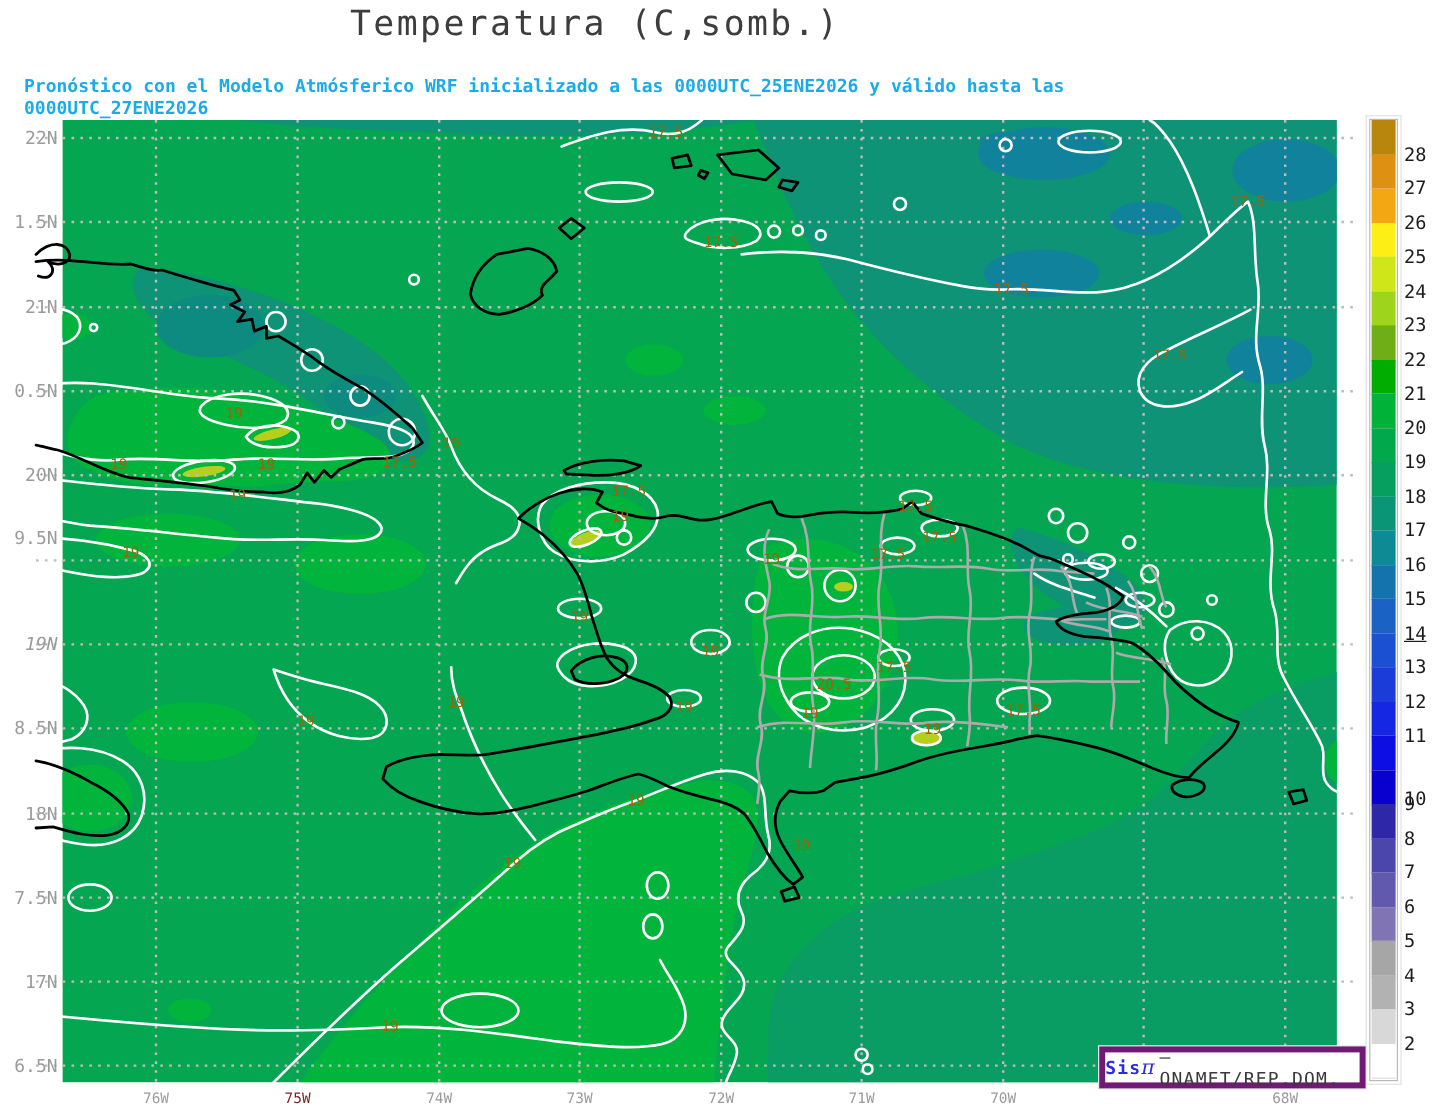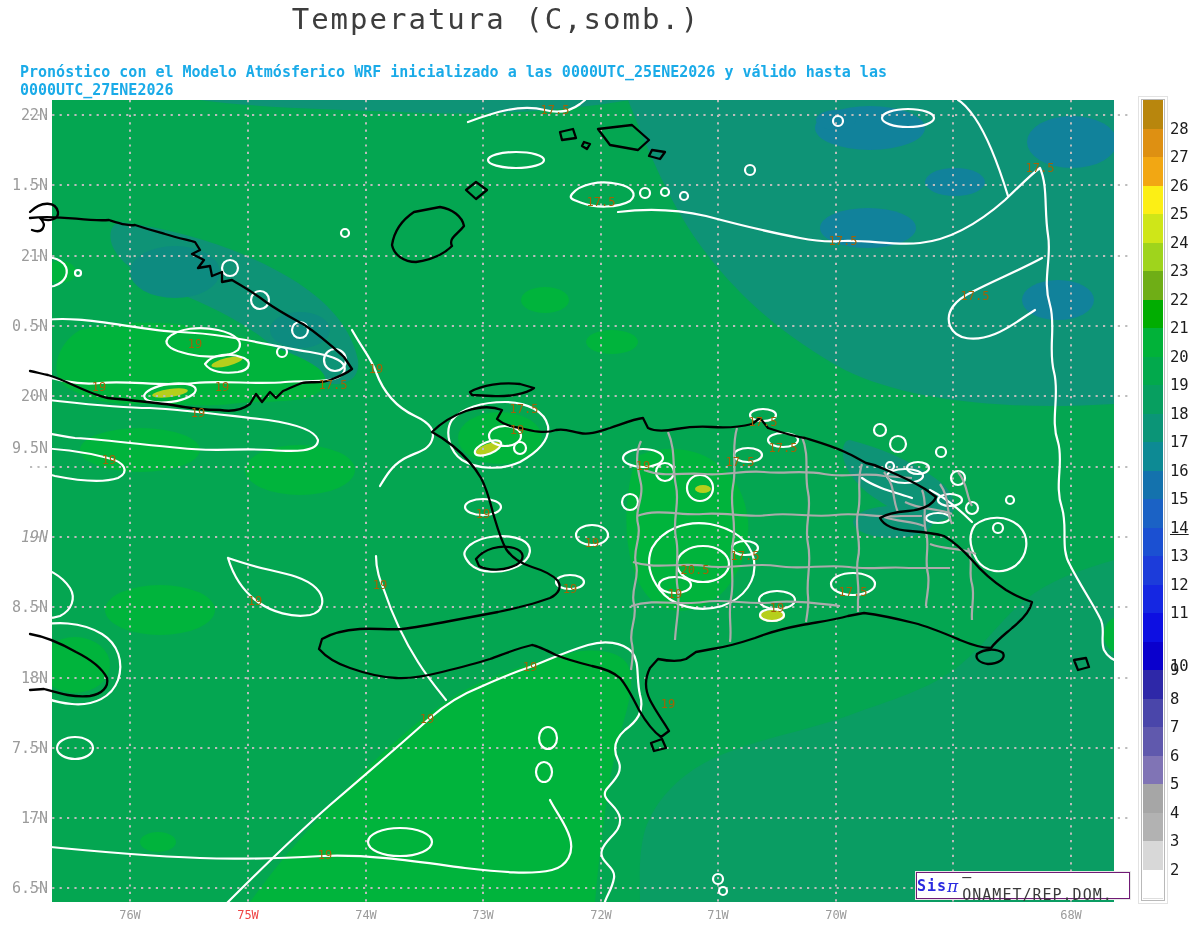--- a/index.html
+++ b/index.html
@@ -14,21 +14,21 @@
   .lat-label{position:absolute;right:1152px;transform:translateY(-50%);
              font-size:15px;white-space:nowrap;}
   .lon-label{position:absolute;top:908px;transform:translateX(-50%);font-size:12px;}
   .contour-label{position:absolute;transform:translate(-50%,-50%);color:#a16207;
                  font-size:12px;white-space:nowrap;z-index:6;}
   #cbar-wrap{position:absolute;left:1141px;top:99px;width:22px;height:800px;
              background:#fff;border:1px solid #b9b9b9;box-shadow:0 0 0 2px #fff,0 0 0 3px #e2e2e2;}
   .cbar-seg{position:absolute;left:1px;width:20px;border-bottom:1px solid #dedede;}
   .cbar-label{position:absolute;left:1170px;transform:translateY(-50%);font-size:15.5px;color:#1c1c1c;}
   #watermark{position:absolute;left:916px;top:872px;width:212px;height:25px;background:#fff;
-             border:1px solid #701a75;box-shadow:0 0 0 1px #e8e8e8;display:flex;align-items:center;
+             border:5px solid #701a75;box-shadow:0 0 0 1px #e8e8e8;display:flex;align-items:center;
              justify-content:flex-end;z-index:9;font-size:15px;letter-spacing:1px;}
   #watermark .pi{font-family:"DejaVu Serif",serif;font-style:italic;font-size:17px;margin-right:3px;}
   svg{position:absolute;left:0;top:0;}
 </style>
 </head>
 <body>
 
 <div id="stage">
 
   <div class="title" style="color: rgb(61, 61, 61);">Temperatura (C,somb.)</div>
@@ -255,21 +255,21 @@
       <div class="lat-label" style="top: 448px; color: rgb(155, 155, 155);">9.5N</div>
       <div class="lat-label" style="top: 537px; color: rgb(155, 155, 155); font-style: italic;">19N</div>
       <div class="lat-label" style="top: 607px; color: rgb(155, 155, 155);">8.5N</div>
       <div class="lat-label" style="top: 678px; color: rgb(155, 155, 155);">18N</div>
       <div class="lat-label" style="top: 748px; color: rgb(155, 155, 155);">7.5N</div>
       <div class="lat-label" style="top: 818px; color: rgb(155, 155, 155);">17N</div>
       <div class="lat-label" style="top: 888px; color: rgb(155, 155, 155);">6.5N</div>
     </div>
   <div id="lon-axis">
       <div class="lon-label" style="left: 130px; color: rgb(155, 155, 155);">76W</div>
-      <div class="lon-label" style="left: 248px; color: #ef4444;">75W</div>
+      <div class="lon-label" style="left: 248px; color: #7f1d1d;">75W</div>
       <div class="lon-label" style="left: 366px; color: rgb(155, 155, 155);">74W</div>
       <div class="lon-label" style="left: 483px; color: rgb(155, 155, 155);">73W</div>
       <div class="lon-label" style="left: 601px; color: rgb(155, 155, 155);">72W</div>
       <div class="lon-label" style="left: 718px; color: rgb(155, 155, 155);">71W</div>
       <div class="lon-label" style="left: 836px; color: rgb(155, 155, 155);">70W</div>
       <div class="lon-label" style="left: 953px; color: rgb(155, 155, 155); margin-top: 17px;">69W</div>
       <div class="lon-label" style="left: 1071px; color: rgb(155, 155, 155);">68W</div>
     </div>
   <div id="contour-labels">
       <div class="contour-label" style="left: 555px; top: 110px;">17.5</div>

